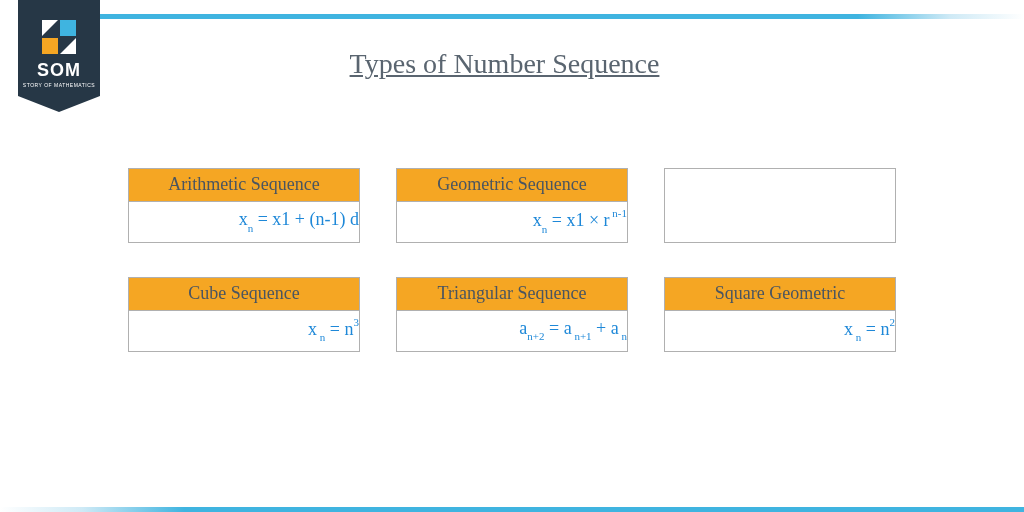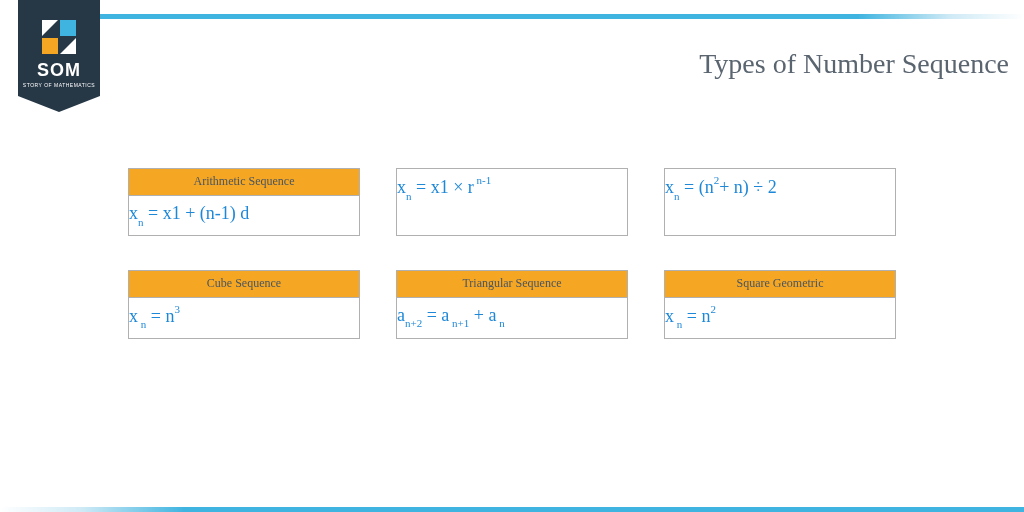--- a/index.html
+++ b/index.html
@@ -70,49 +70,50 @@
     font-family: Arial, sans-serif;
     font-size: 5px;
     letter-spacing: 0.5px;
     margin-top: 1px;
   }
   .title {
     position: absolute;
     top: 48px;
     left: 0;
     right: 15px;
-    text-align: right;
+    text-align: center;
     font-size: 28px;
     color: #5a6570;
     font-weight: 400;
+    text-decoration: underline;
   }
   .grid {
     position: absolute;
     top: 168px;
     left: 128px;
     right: 128px;
     display: grid;
     grid-template-columns: repeat(3, 1fr);
     gap: 34px 36px;
   }
   .card {
     border: 1px solid #b0b0b0;
     background: #fff;
   }
   .card-head {
     background: #f5a623;
     color: #4a5560;
     text-align: center;
-    font-size: 12px;
+    font-size: 18px;
     padding: 5px 0 6px;
     border-bottom: 1px solid #b0b0b0;
   }
   .card-body {
     color: #1e88d8;
-    text-align: left;
+    text-align: right;
     font-size: 18px;
     padding: 7px 0 8px;
     line-height: 1.2;
   }
   sub { font-size: 11px; vertical-align: sub; position: relative; top: 2px; }
   sup { font-size: 11px; vertical-align: super; position: relative; top: -2px; }
 </style>
 </head>
 <body>
 
@@ -135,29 +136,27 @@
 <div class="grid">
 
   <div class="card">
     <div class="card-head">Arithmetic Sequence</div>
     <div class="card-body">
       <span>x</span><sub>n</sub><span> = x1 + (n-1) d</span>
     </div>
   </div>
 
   <div class="card">
+    <div class="card-head">Geometric Sequence</div>
     <div class="card-body">
       <span>x</span><sub>n</sub><span> = x1 × r</span><sup> n-1</sup>
     </div>
   </div>
 
   <div class="card">
-    <div class="card-body">
-      <span>x</span><sub>n</sub><span> = (n</span><sup>2</sup><span>+ n) ÷  2</span>
-    </div>
   </div>
 
   <div class="card">
     <div class="card-head">Cube Sequence</div>
     <div class="card-body">
       <span>x</span><sub> n</sub><span> = n</span><sup>3</sup>
     </div>
   </div>
 
   <div class="card">

